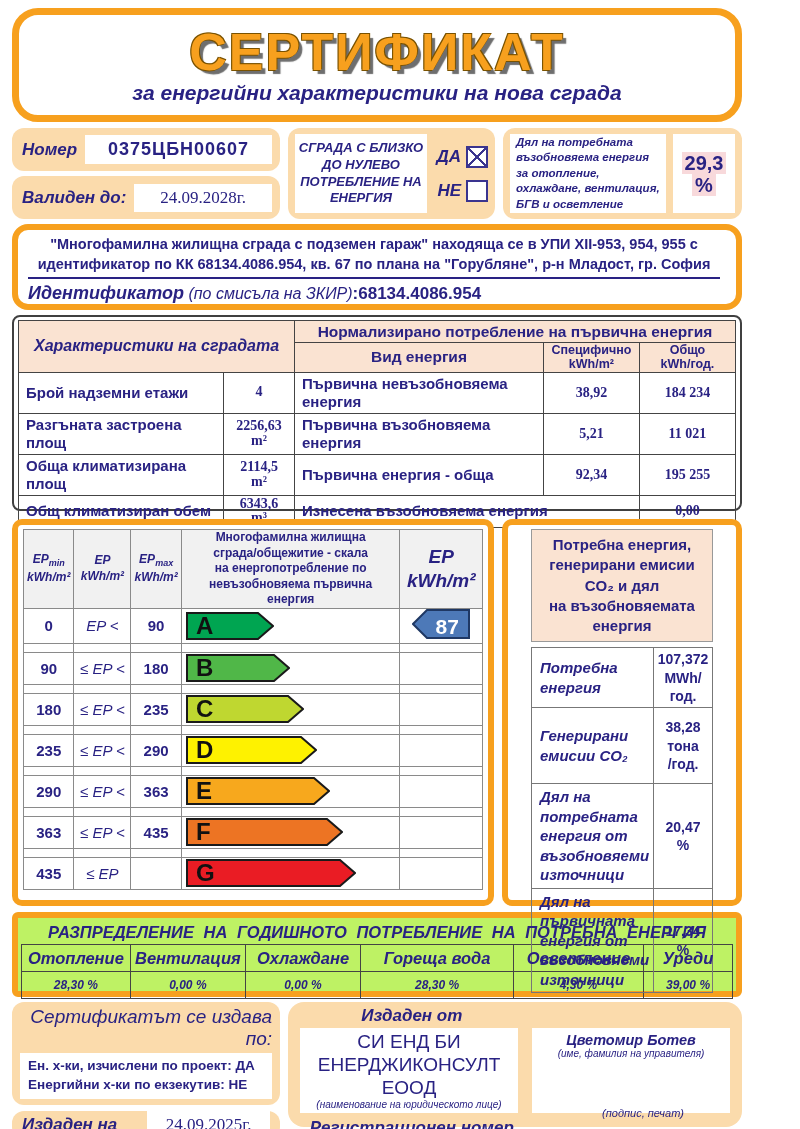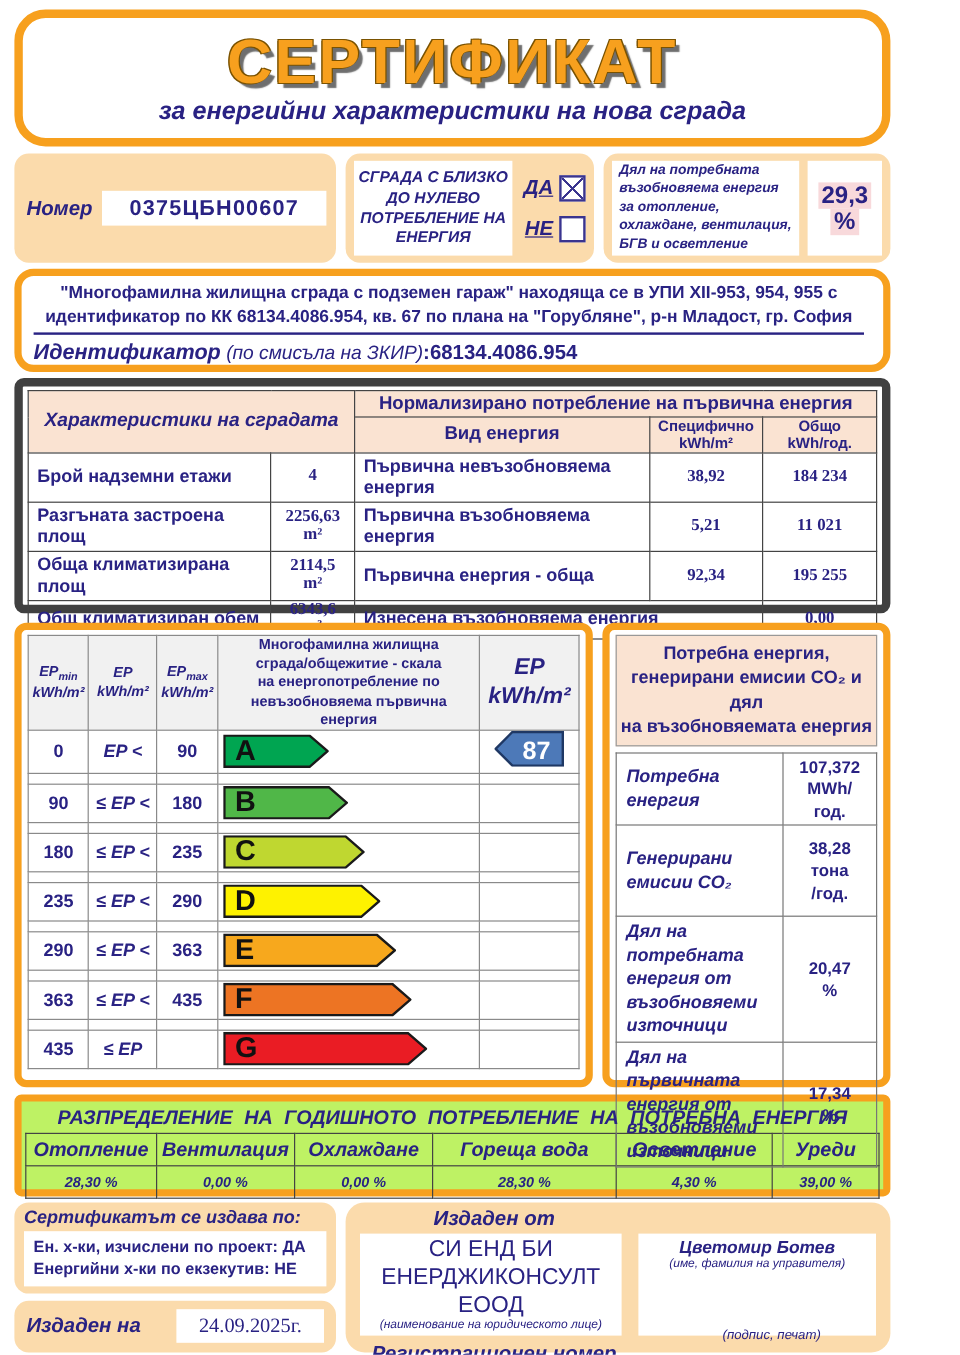--- a/index.html
+++ b/index.html
@@ -37,21 +37,21 @@
 
   .nzeb-box { width:207px; display:flex; align-items:center; padding:6px 7px; gap:5px; }
   .nzeb-text {
     background:#fff; flex:1; align-self:stretch;
     display:flex; align-items:center; justify-content:center;
     font-size:13px; font-weight:bold; font-style:italic; text-align:center;
     line-height:1.3; white-space:pre-line; padding:2px;
   }
   .nzeb-checks { width:56px; display:flex; flex-direction:column; gap:12px; }
   .check-row { display:flex; align-items:center; gap:5px; justify-content:flex-end; }
-  .check-row .lbl { font-size:17px; font-weight:bold; font-style:italic;text-decoration:underline; }
+  .check-row .lbl { font-size:17px; font-weight:bold; font-style:italic; }
   .checkbox { width:22px; height:22px; background:#fff; border:2px solid #3a348f; }
   .checkbox.checked {
     background:
       linear-gradient(to top right, transparent 46%, #3a348f 46%, #3a348f 54%, transparent 54%),
       linear-gradient(to bottom right, transparent 46%, #3a348f 46%, #3a348f 54%, transparent 54%),
       #fff;
   }
   .res-box { flex:1; display:flex; align-items:center; padding:6px 7px; gap:7px; }
   .res-text {
     background:#fff; flex:1; align-self:stretch;
@@ -74,21 +74,21 @@
   .bldg-desc {
     text-align:center; font-size:14.5px; font-weight:bold; line-height:1.35;
     border-bottom:2px solid #292283; padding-bottom:3px; margin-right:6px;
   }
   .bldg-id { font-size:17px; margin-top:4px; }
   .bldg-id .b { font-weight:bold; font-style:italic; font-size:18px; }
   .bldg-id .n { font-style:italic; font-weight:normal; font-size:16px; }
   .bldg-id .v { font-weight:bold; }
 
   
-  .chars-box { margin-top:5px; height:196px; border:7px solid #404040; border-radius:8px; background:#fff; padding:3px 4px; }
+  .chars-box { margin-top:5px; height:196px; border:2px solid #404040; border-radius:8px; background:#fff; padding:3px 4px; }
   table.chars { width:100%; height:100%; border-collapse:collapse; }
   table.chars td { border:1px solid #444; vertical-align:middle; }
   .pinkbg { background:#FAE3D2; }
   .td-charhead { font-size:16px; font-weight:bold; font-style:italic; text-align:center; }
   .td-normhead { font-size:15.5px; font-weight:bold; text-align:center; height:22px; }
   .td-type-h { font-size:15.5px; font-weight:bold; text-align:center; }
   .td-unit-h { font-size:12.5px; font-weight:bold; text-align:center; line-height:1.15; }
   .td-label { font-size:15px; font-weight:bold; padding:2px 4px 2px 7px; line-height:1.2; }
   .td-value { font-family:"Liberation Serif", serif; font-size:14px; font-weight:bold; text-align:center; line-height:1.05; }
   .td-type { font-size:15px; font-weight:bold; padding:2px 4px 2px 7px; line-height:1.2; }
@@ -100,36 +100,36 @@
   table.scale { width:100%; border-collapse:collapse; }
   table.scale td { border:1px solid #8a8a8a; vertical-align:middle; }
   .sc-head td { background:#F1F1F1; height:76px; text-align:center; }
   .sc-ep-h { font-size:12px; font-weight:bold; font-style:italic; line-height:1.3; }
   .sc-ep-h sub { font-size:9px; }
   .sc-title { font-size:12px; font-weight:bold; line-height:1.3; white-space:pre-line; }
   .sc-epcol-h { font-size:19px; font-weight:bold; font-style:italic; line-height:1.25; }
   .sc-row td { height:32px; }
   .sc-spacer td { height:9px; padding:0; }
   .sc-min, .sc-max { font-size:15px; font-weight:bold; text-align:center; }
-  .sc-op { font-size:15px; font-weight:bold; font-style:italic; text-align:center; }
+  .sc-op { font-size:15px; font-weight:normal; font-style:italic; text-align:center; }
   .arrow-cell { padding-left:4px; }
   .arrow { position:relative; height:28px; display:flex; align-items:center; }
   .arrow svg { display:block; }
   .arrow-letter {
     position:absolute; left:10px; top:50%; transform:translateY(-50%);
     font-size:24px; font-weight:bold; color:#111; line-height:1;
   }
   .ep-cell { text-align:center; }
   .ep-marker { position:relative; display:inline-block; }
   .ep-marker span {
     position:absolute; left:16px; right:4px; top:50%; transform:translateY(-50%);
     font-size:21px; font-weight:bold; color:#fff; text-align:center; line-height:1;
   }
 
-  .summary-box { flex:1; border:6px solid #F7A01E; border-radius:10px; background:#fff; padding:4px 5px; display:flex; flex-direction:column; }
+  .summary-box { flex:1; border:6px solid #F7A01E; border-radius:10px; background:#fff; padding:4px 23px; display:flex; flex-direction:column; }
   .summary-title {
     background:#FAE3D2; border:1px solid #999; 
     font-size:15px; font-weight:bold; text-align:center; line-height:1.35;
     padding:5px 2px; margin-bottom:5px;
   }
   table.summary { width:100%; border-collapse:collapse; flex:1; }
   table.summary td { border:1px solid #777; vertical-align:middle; }
   .sum-label { font-size:15px; font-weight:bold; font-style:italic; padding:3px 4px 3px 8px; line-height:1.3; width:64%; }
   .sum-value { font-size:14px; font-weight:bold; text-align:center; line-height:1.3; white-space:pre-line; }
 
@@ -141,21 +141,21 @@
   }
   table.dist { width:100%; border-collapse:collapse; }
   table.dist td { border:1px solid #444; text-align:center; height:27px; }
   .dist-h { font-size:16.5px; font-weight:bold; font-style:italic; }
   .dist-v { font-size:12px; font-weight:bold; font-style:italic; }
 
   
   .bottom-row { margin-top:5px; height:125px; display:flex; gap:8px; }
   .bot-left { width:268px; display:flex; flex-direction:column; gap:6px; }
   .cert-issue-box { flex:1; padding:4px 8px 6px 8px; }
-  .cert-issue-title { text-align:left; font-size:15px; font-weight:bold; font-style:italic; margin-bottom:3px; }
+  .cert-issue-title { text-align:right; font-size:19px; font-weight:normal; font-style:italic; margin-bottom:3px; }
   .cert-issue-lines { background:#fff; padding:4px 8px; font-size:13.5px; font-weight:bold; line-height:1.4; white-space:pre-line; }
   .issued-on-box { height:48px; display:flex; align-items:center; padding:0 10px; gap:10px; }
   .issued-on-box .lbl { font-size:17px; font-weight:bold; font-style:italic; white-space:nowrap; }
   .issued-on-box .white-val { flex:1; font-family:"Liberation Serif", serif; font-size:17px;margin-left:20px; }
 
   .bot-right { flex:1; border-radius:16px; padding:4px 12px 6px 12px; position:relative; }
   .issuer-title { width:52%; text-align:center; font-size:17px; font-weight:bold; font-style:italic; }
   .issuer-boxes { display:flex; gap:14px; margin-top:2px; }
   .company-box { width:218px; background:#fff; text-align:center; padding:3px 2px; }
   .company-name { font-size:19px; line-height:1.2; }
@@ -174,20 +174,24 @@
   <div class="title-box">
     <div class="cert-title">СЕРТИФИКАТ</div>
     <div class="cert-subtitle">за  енергийни характеристики на нова сграда</div>
   </div>
 
   <div class="info-row">
     <div class="info-left">
       <div class="peach pill">
         <span class="lbl">Номер</span>
         <span class="white-val num-val">0375ЦБН00607</span>
+      </div>
+      <div class="peach pill">
+        <span class="lbl">Валиден до:</span>
+        <span class="white-val date-val">24.09.2028г.</span>
       </div>
     </div>
     <div class="peach nzeb-box">
       <div class="nzeb-text">СГРАДА С БЛИЗКО
 ДО НУЛЕВО
 ПОТРЕБЛЕНИЕ НА
 ЕНЕРГИЯ</div>
       <div class="nzeb-checks">
         <div class="check-row">
           <span class="lbl">ДА</span>

